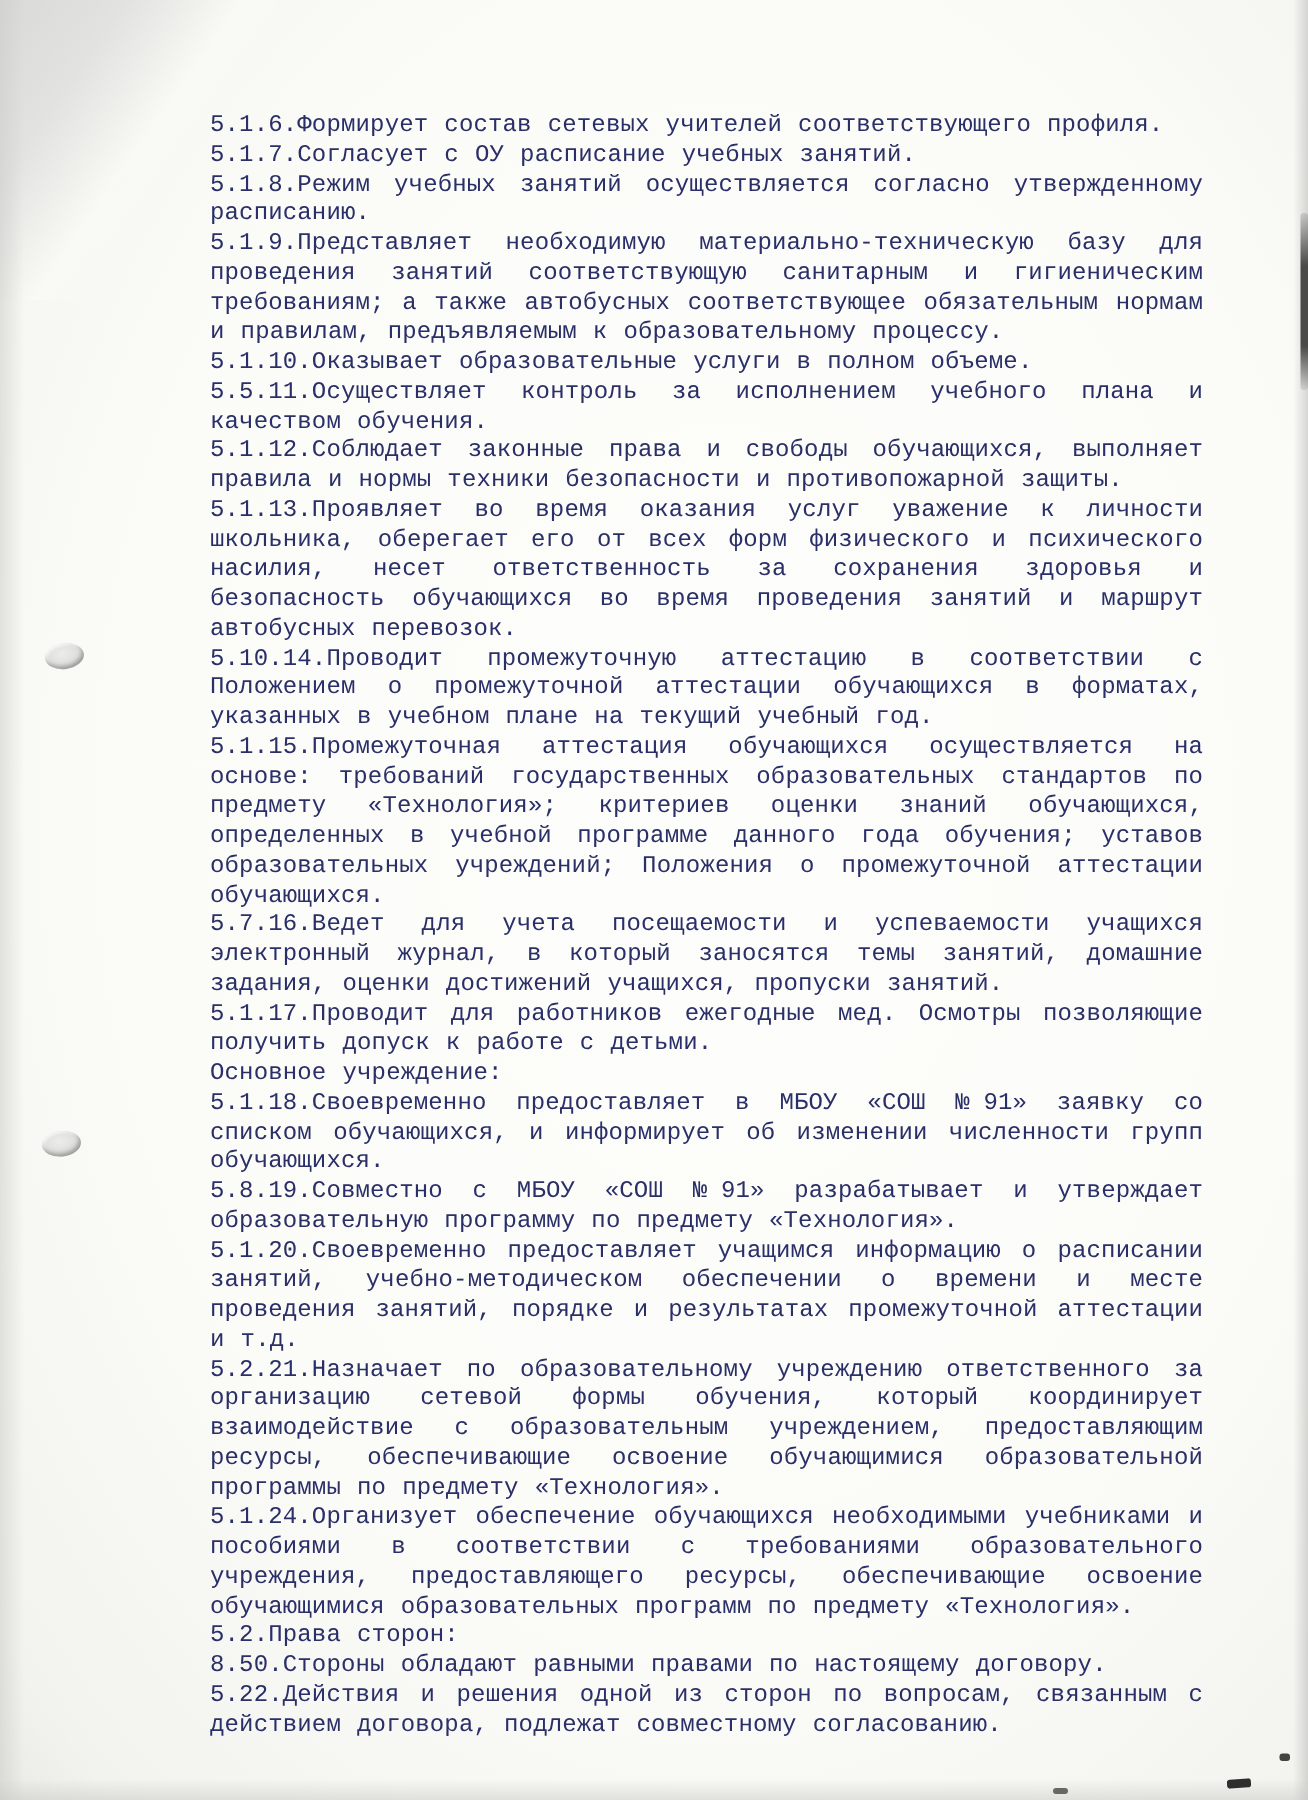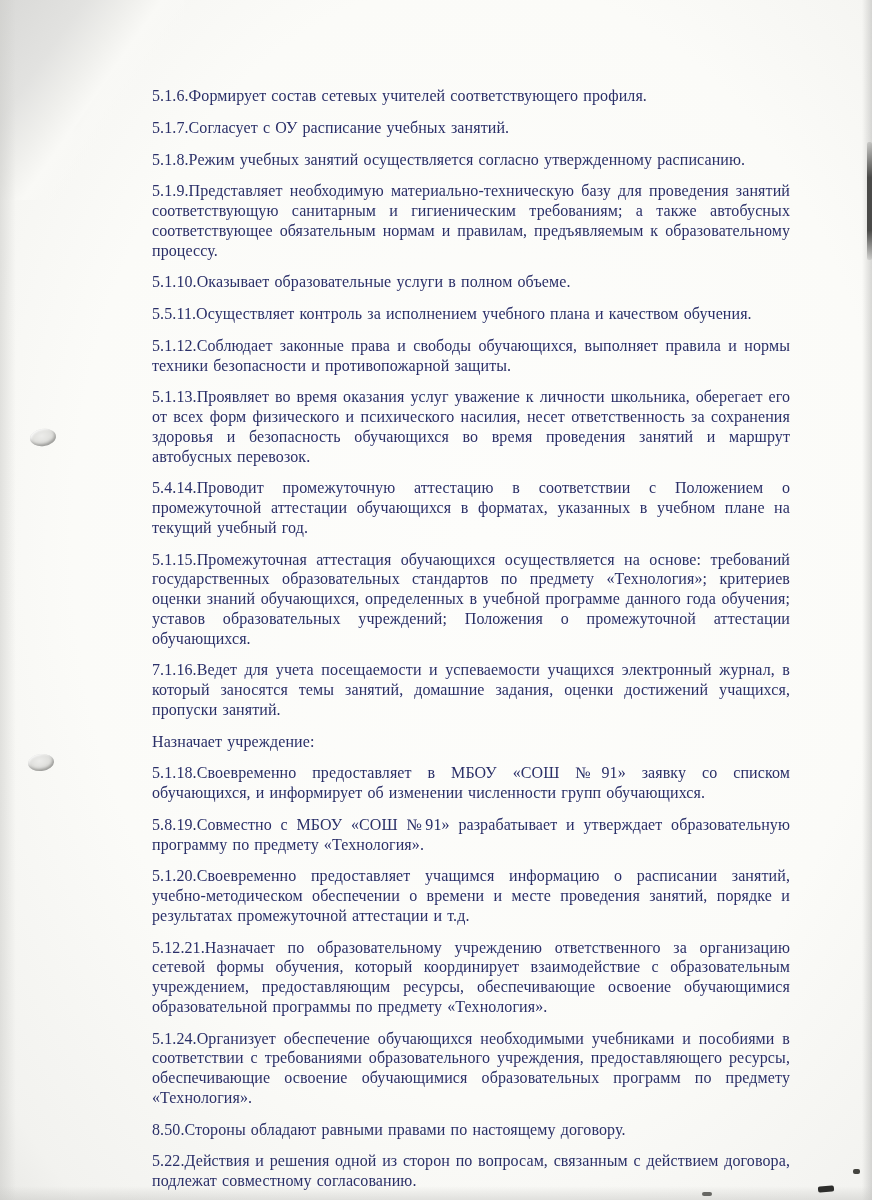--- a/index.html
+++ b/index.html
@@ -75,23 +75,24 @@
     left: 140px;
     top: 74px;
     width: 662px;
     color: #2a2f68;
     font-size: 16px;
     line-height: 19.75px;
     text-align: justify;
     letter-spacing: 0.1px;
   }
   .text-block p.para {
-    margin: 12px;
+    margin: 0;
     padding: 0;
     word-spacing: 1px;
+    font-family: Liberation Mono, monospace;
   }
 </style>
 </head>
 <body>
 
 <div class="scan-page">
 
   <div class="corner-highlight"></div>
   <div class="corner-shadow"></div>
 
@@ -109,26 +110,28 @@
 
   <div class="text-block">
       <p class="para">5.1.6.Формирует состав сетевых учителей соответствующего профиля.</p>
       <p class="para">5.1.7.Согласует с ОУ расписание учебных занятий.</p>
       <p class="para">5.1.8.Режим учебных занятий осуществляется согласно утвержденному расписанию.</p>
       <p class="para">5.1.9.Представляет необходимую материально-техническую базу для проведения занятий соответствующую санитарным и гигиеническим требованиям; а также автобусных соответствующее обязательным нормам и правилам, предъявляемым к образовательному процессу.</p>
       <p class="para">5.1.10.Оказывает образовательные услуги в полном объеме.</p>
       <p class="para">5.5.11.Осуществляет контроль за исполнением учебного плана и качеством обучения.</p>
       <p class="para">5.1.12.Соблюдает законные права и свободы обучающихся, выполняет правила и нормы техники безопасности и противопожарной защиты.</p>
       <p class="para">5.1.13.Проявляет во время оказания услуг уважение к личности школьника, оберегает его от всех форм физического и психического насилия, несет ответственность за сохранения здоровья и безопасность обучающихся во время проведения занятий и маршрут автобусных перевозок.</p>
-      <p class="para">5.4.14.Проводит промежуточную аттестацию в соответствии с Положением о промежуточной аттестации обучающихся в форматах,  указанных в учебном плане на текущий учебный год.</p>
+      <p class="para">5.10.14.Проводит промежуточную аттестацию в соответствии с Положением о промежуточной аттестации обучающихся в форматах,  указанных в учебном плане на текущий учебный год.</p>
       <p class="para">5.1.15.Промежуточная аттестация обучающихся осуществляется на основе: требований государственных образовательных стандартов по предмету «Технология»; критериев оценки знаний обучающихся, определенных в учебной программе данного года обучения; уставов образовательных учреждений; Положения о промежуточной аттестации обучающихся.</p>
-      <p class="para">7.1.16.Ведет для учета посещаемости и успеваемости учащихся электронный журнал, в который заносятся темы занятий, домашние задания, оценки достижений учащихся, пропуски занятий.</p>
-      <p class="para">Назначает учреждение:</p>
+      <p class="para">5.7.16.Ведет для учета посещаемости и успеваемости учащихся электронный журнал, в который заносятся темы занятий, домашние задания, оценки достижений учащихся, пропуски занятий.</p>
+      <p class="para">5.1.17.Проводит для работников ежегодные мед. Осмотры позволяющие получить допуск к работе с детьми.</p>
+      <p class="para">Основное учреждение:</p>
       <p class="para">5.1.18.Своевременно предоставляет в МБОУ «СОШ №91» заявку со списком обучающихся, и информирует об изменении численности групп обучающихся.</p>
       <p class="para">5.8.19.Совместно с МБОУ «СОШ №91» разрабатывает и утверждает образовательную программу по предмету «Технология».</p>
       <p class="para">5.1.20.Своевременно предоставляет учащимся информацию о расписании занятий, учебно-методическом обеспечении о времени и месте проведения занятий, порядке и результатах промежуточной аттестации и т.д.</p>
-      <p class="para">5.12.21.Назначает по образовательному учреждению ответственного за организацию сетевой формы обучения, который координирует взаимодействие с образовательным учреждением, предоставляющим ресурсы, обеспечивающие освоение обучающимися образовательной программы по предмету «Технология».</p>
+      <p class="para">5.2.21.Назначает по образовательному учреждению ответственного за организацию сетевой формы обучения, который координирует взаимодействие с образовательным учреждением, предоставляющим ресурсы, обеспечивающие освоение обучающимися образовательной программы по предмету «Технология».</p>
       <p class="para">5.1.24.Организует обеспечение обучающихся необходимыми учебниками и пособиями в соответствии с требованиями образовательного учреждения, предоставляющего ресурсы, обеспечивающие освоение обучающимися образовательных программ по предмету «Технология».</p>
+      <p class="para">5.2.Права сторон:</p>
       <p class="para">8.50.Стороны обладают равными правами по настоящему договору.</p>
       <p class="para">5.22.Действия и решения одной из сторон по вопросам, связанным с действием договора, подлежат совместному согласованию.</p>
     </div>
 
 </div>
 
 </body></html>

